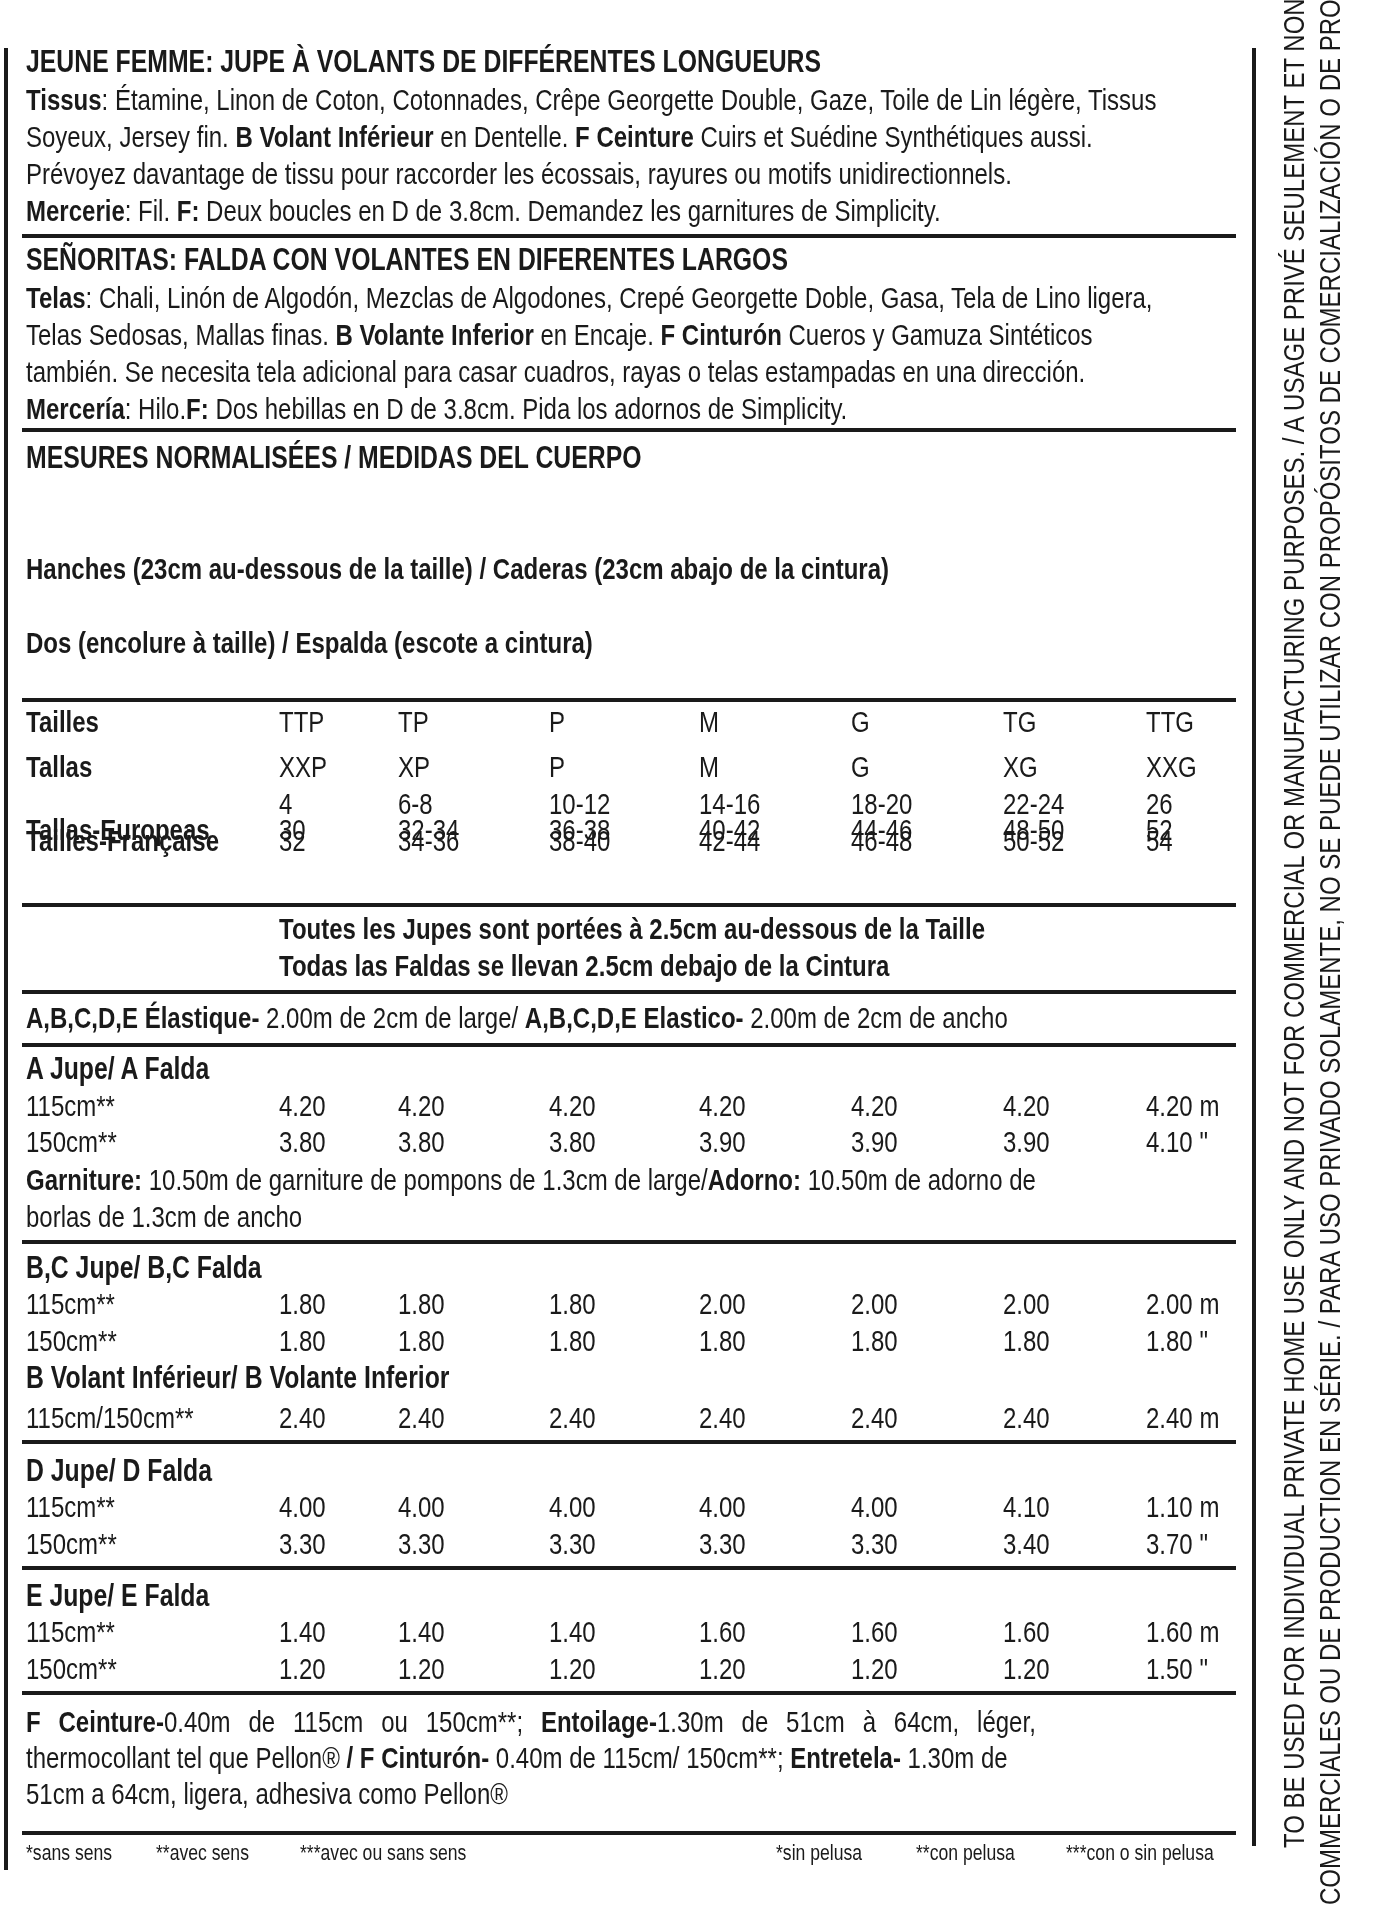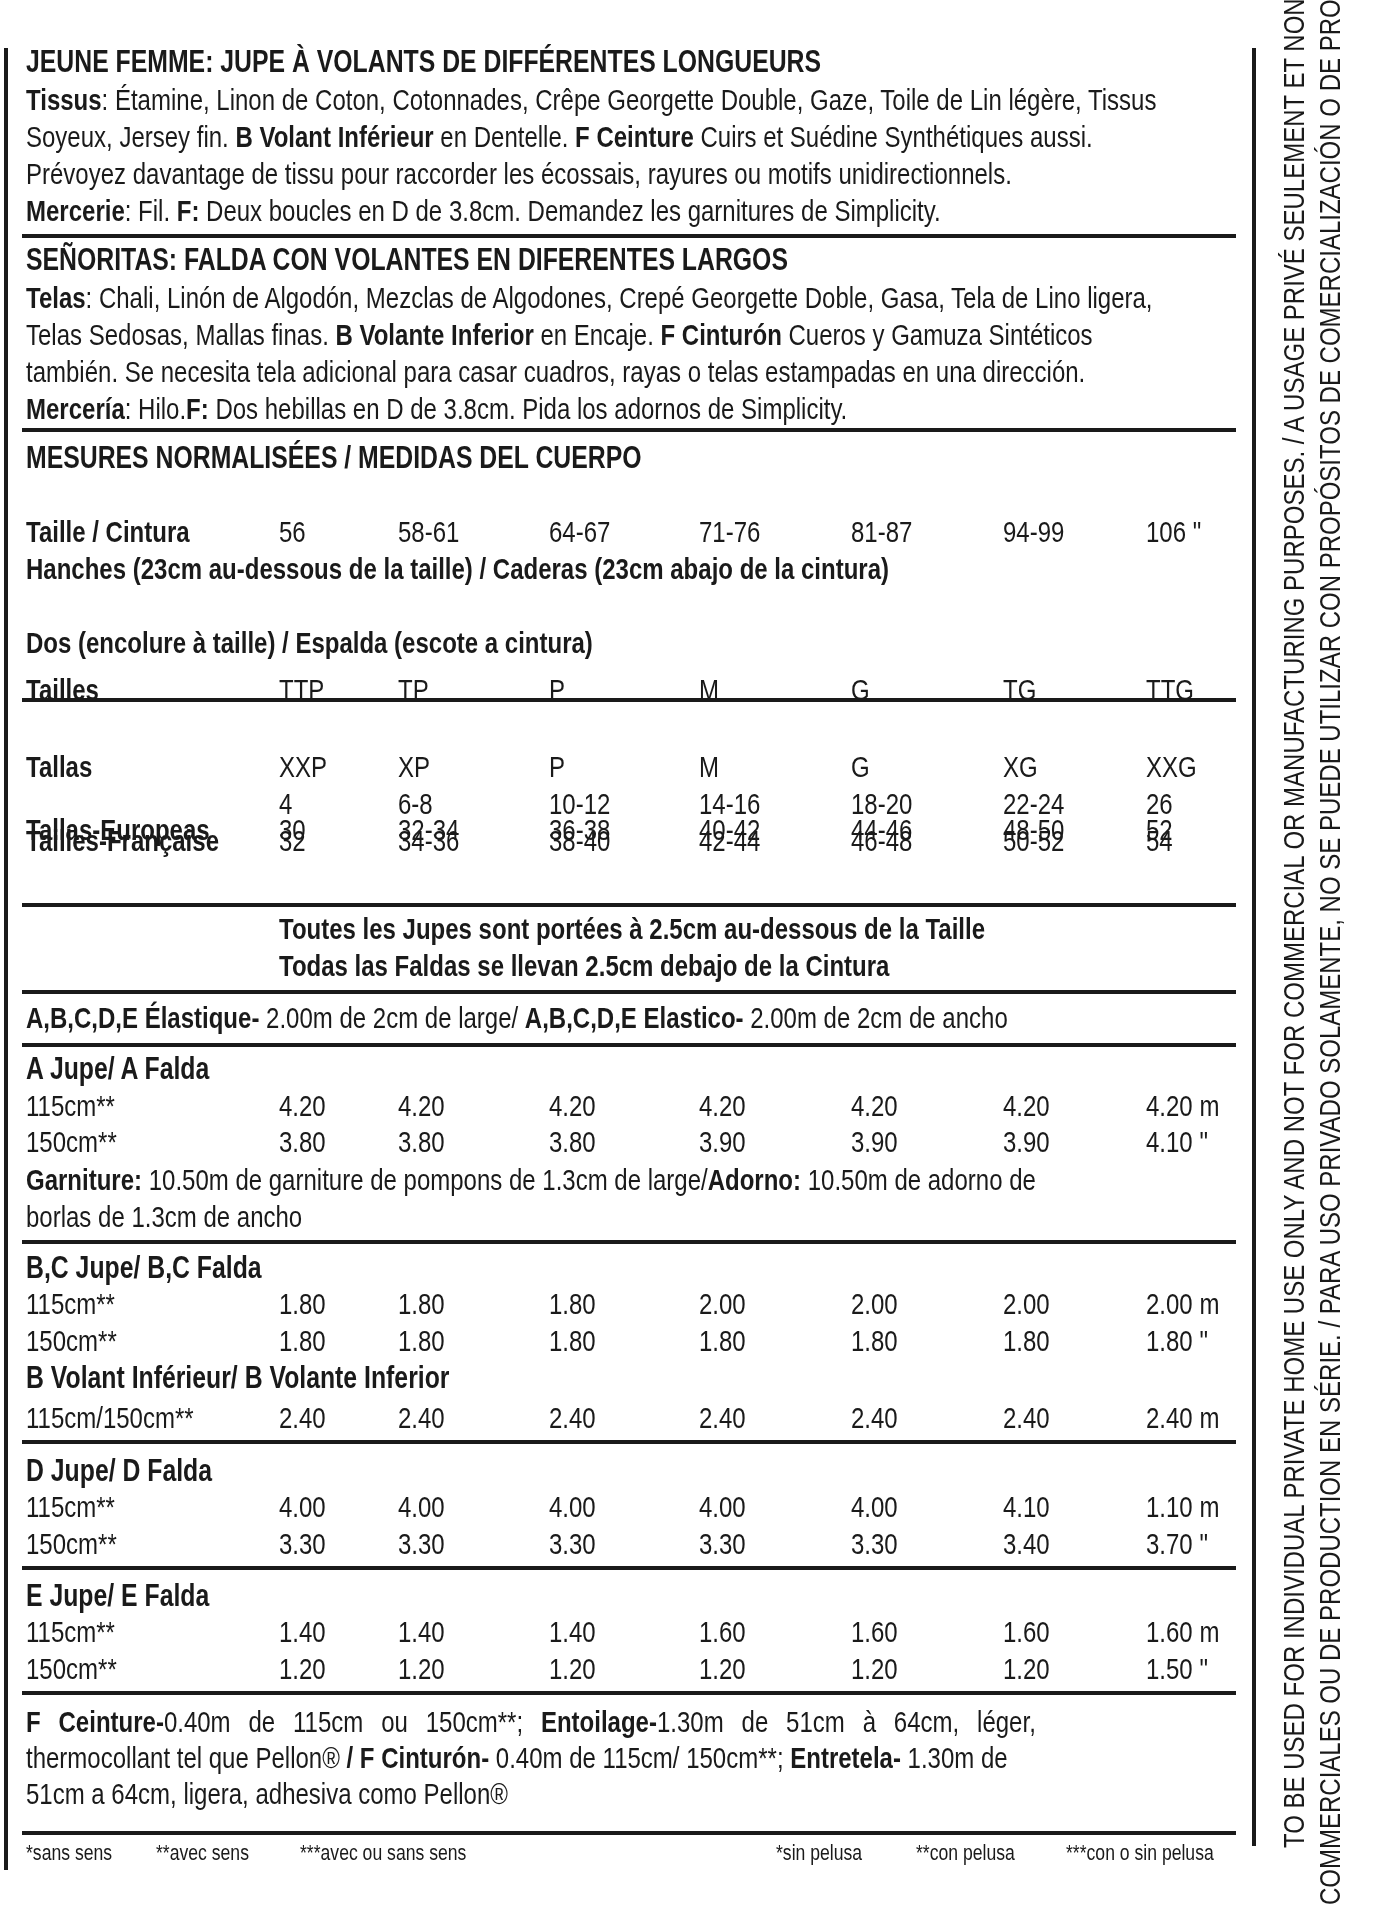--- a/index.html
+++ b/index.html
@@ -40,36 +40,26 @@
   <div class="rule" style="top:234px"></div>
 
   <div class="line hdr" style="top:242px">SEÑORITAS: FALDA CON VOLANTES EN DIFERENTES LARGOS</div>
   <div class="line" style="top:280px"><span class="b">Telas</span><span>: Chali, Linón de Algodón, Mezclas de Algodones, Crepé Georgette Doble, Gasa, Tela de Lino ligera,</span></div>
   <div class="line" style="top:317px"><span>Telas Sedosas, Mallas finas. </span><span class="b">B Volante Inferior</span><span> en Encaje. </span><span class="b">F Cinturón</span><span> Cueros y Gamuza Sintéticos</span></div>
   <div class="line" style="top:354px">también. Se necesita tela adicional para casar cuadros, rayas o telas estampadas en una dirección.</div>
   <div class="line" style="top:391px"><span class="b">Mercería</span><span>: Hilo.</span><span class="b">F:</span><span> Dos hebillas en D de 3.8cm. Pida los adornos de Simplicity.</span></div>
   <div class="rule" style="top:428px"></div>
 
   <div class="line hdr" style="top:440px">MESURES NORMALISÉES / MEDIDAS DEL CUERPO</div>
-  <div class="row" style="top:514px">
-    <span class="cell lbl">Taille / Cintura</span>
-    <span class="cell c1">56</span>
-    <span class="cell c2">58-61</span>
-    <span class="cell c3">64-67</span>
-    <span class="cell c4">71-76</span>
-    <span class="cell c5">81-87</span>
-    <span class="cell c6">94-99</span>
-    <span class="cell c7">106  "</span>
-  </div>
   <div class="line b" style="top:551px">Hanches (23cm au-dessous de la taille) / Caderas (23cm abajo de la cintura)</div>
   <div class="line b" style="top:625px">Dos (encolure à taille) / Espalda (escote a cintura)</div>
   <div class="rule" style="top:698px"></div>
 
   <div id="sizes-block">
-      <div class="row" style="top: 672px; text-align: right;">
+      <div class="row" style="top: 704px; text-align: right;">
         <span class="cell lbl">Tailles</span>
         <span class="cell c1">TTP</span>
         <span class="cell c2">TP</span>
         <span class="cell c3">P</span>
         <span class="cell c4">M</span>
         <span class="cell c5">G</span>
         <span class="cell c6">TG</span>
         <span class="cell c7">TTG</span>
       </div>
       <div class="row" style="top: 749px;">

